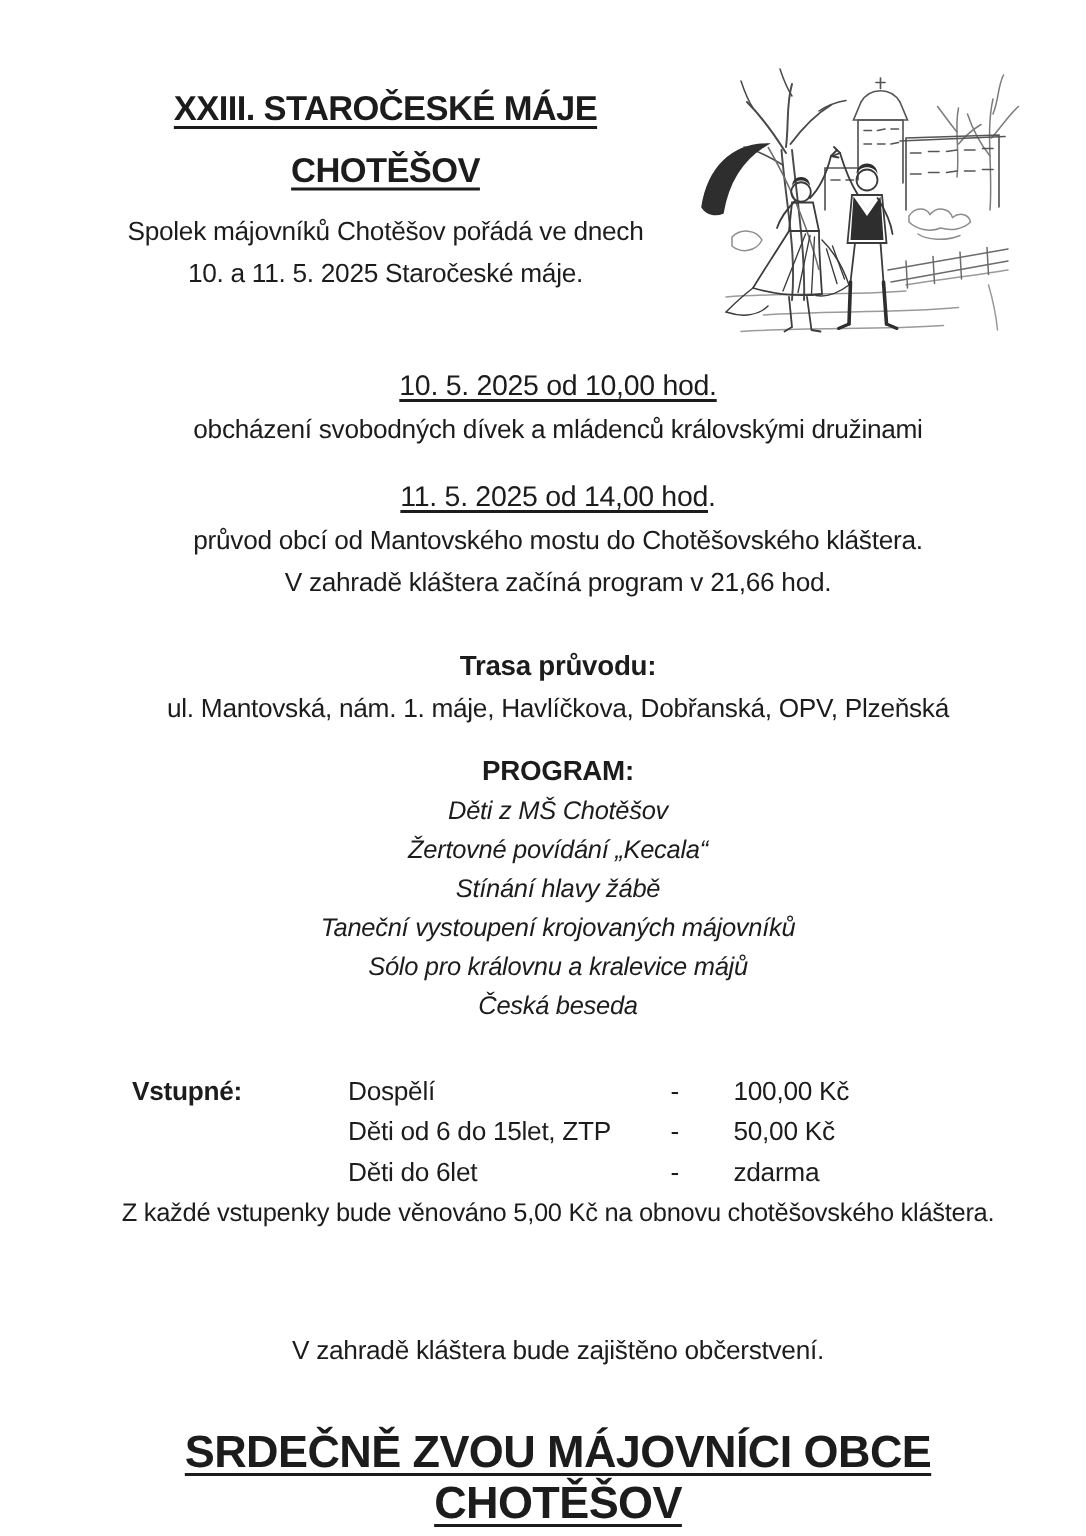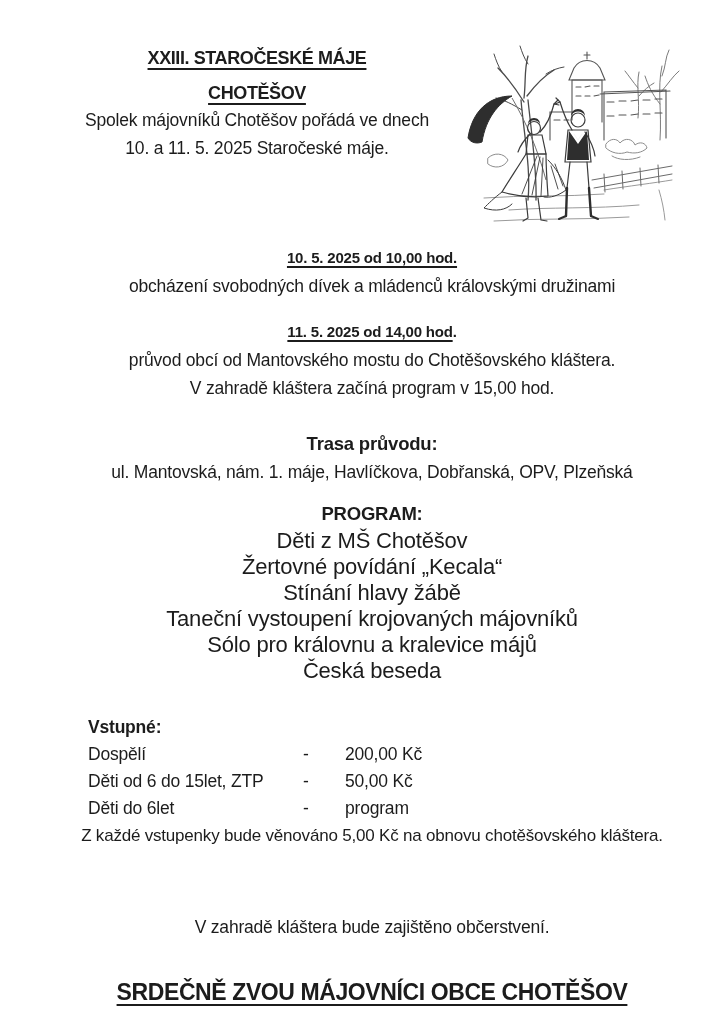--- a/index.html
+++ b/index.html
@@ -17,61 +17,61 @@
     overflow:hidden;
     box-sizing:border-box;
     padding:0 40px 0 60px;
     letter-spacing:-0.2px;
   }
   .top-row { display:flex; padding-top:42px; height:190px; }
   .top-left { flex:1 1 auto; text-align:center; padding-top:4px; }
   .illustration-wrap { flex:0 0 230px; width:230px; height:190px; margin-top:-2px; }
 
   .doc-title {
-    font-size:18px; font-weight:bold; letter-spacing:-0.4px;
-    margin:2px;
+    font-size:23px; font-weight:bold; letter-spacing:-0.4px;
+    margin:13px;
   }
   .doc-title .u, .closing .u {
     text-decoration:underline;
     text-decoration-thickness:2px;
     text-underline-offset:4px;
   }
   .title-line2 { margin-top:14px; }
   .intro { font-size:17.5px; line-height:28px; }
 
   .center { text-align:center; }
   .body-line { font-size:17.5px; line-height:28px; }
   .date-heading {
-    font-size:15px; font-weight:bold; line-height:28px;
+    font-size:19px; font-weight:normal; line-height:28px;
   }
   .date-heading .u {
     text-decoration:underline;
     text-decoration-thickness:1.8px;
     text-underline-offset:3px;
   }
   .section-heading { font-size:18.5px; font-weight:bold; line-height:28px; }
   .mt-day1 { margin-top:12px; }
   .mt-day2 { margin-top:18px; }
   .mt-trasa { margin-top:28px; }
   .mt-program { margin-top:14px; }
-  .program-item { font-size:22px; line-height:26px; }
-
-  .admission { margin-top:30px; display:flex; font-size:17.5px; line-height:27px;flex-direction:column; }
+  .program-item { font-size:17px; line-height:26px;font-style:italic; }
+
+  .admission { margin-top:30px; display:flex; font-size:17.5px; line-height:27px; }
   .admission-label { width:172px; box-sizing:border-box; padding-left:28px; font-weight:bold; }
   .admission-rows { flex:1; }
-  .admission-row { display:flex;margin-left:28px; }
+  .admission-row { display:flex; }
   .admission-cat { width:215px; }
   .admission-dash { width:42px; }
   .admission-price { flex:1; }
 
   .note-line { font-size:17px; line-height:27px; }
   .refreshments { margin-top:64px; font-size:17.5px; line-height:28px; }
   .closing {
     margin-top:38px;
-    font-size:23px; font-weight:bold; letter-spacing:-0.4px;
+    font-size:30px; font-weight:bold; letter-spacing:-0.4px;
     text-align:center;
   }
 </style>
 </head>
 <body>
 
 <div class="page">
 
   <div class="top-row">
     <div class="top-left">
@@ -186,50 +186,50 @@
 
   <div class="center date-heading mt-day1">
     <span class="u">10. 5. 2025 od 10,00 hod.</span>
   </div>
   <div class="center body-line">obcházení svobodných dívek a mládenců královskými družinami</div>
 
   <div class="center date-heading mt-day2">
     <span class="u">11. 5. 2025 od 14,00 hod</span><span>.</span>
   </div>
   <div class="center body-line">průvod obcí od Mantovského mostu do Chotěšovského kláštera.</div>
-  <div class="center body-line">V zahradě kláštera začíná program v 15,00 hod.</div>
+  <div class="center body-line">V zahradě kláštera začíná program v 21,66 hod.</div>
 
   <div class="center section-heading mt-trasa">Trasa průvodu:</div>
   <div class="center body-line">ul. Mantovská, nám. 1. máje, Havlíčkova, Dobřanská, OPV, Plzeňská</div>
 
   <div class="center section-heading mt-program">PROGRAM:</div>
   <div class="center program-item">Děti z MŠ Chotěšov</div>
   <div class="center program-item">Žertovné povídání „Kecala“</div>
   <div class="center program-item">Stínání hlavy žábě</div>
   <div class="center program-item">Taneční vystoupení krojovaných májovníků</div>
   <div class="center program-item">Sólo pro královnu a kralevice májů</div>
   <div class="center program-item">Česká beseda</div>
 
   <div class="admission">
     <div class="admission-label">Vstupné:</div>
     <div class="admission-rows">
       <div class="admission-row">
         <div class="admission-cat">Dospělí</div>
         <div class="admission-dash">-</div>
-        <div class="admission-price">200,00 Kč</div>
+        <div class="admission-price">100,00 Kč</div>
       </div>
       <div class="admission-row">
         <div class="admission-cat">Děti od 6 do 15let, ZTP</div>
         <div class="admission-dash">-</div>
         <div class="admission-price">50,00 Kč</div>
       </div>
       <div class="admission-row">
         <div class="admission-cat">Děti do 6let</div>
         <div class="admission-dash">-</div>
-        <div class="admission-price">program</div>
+        <div class="admission-price">zdarma</div>
       </div>
     </div>
   </div>
   <div class="center note-line">Z každé vstupenky bude věnováno 5,00 Kč na obnovu chotěšovského kláštera.</div>
 
   <div class="center refreshments">V zahradě kláštera bude zajištěno občerstvení.</div>
 
   <div class="closing">
     <span class="u">SRDEČNĚ ZVOU MÁJOVNÍCI OBCE CHOTĚŠOV</span>
   </div>

